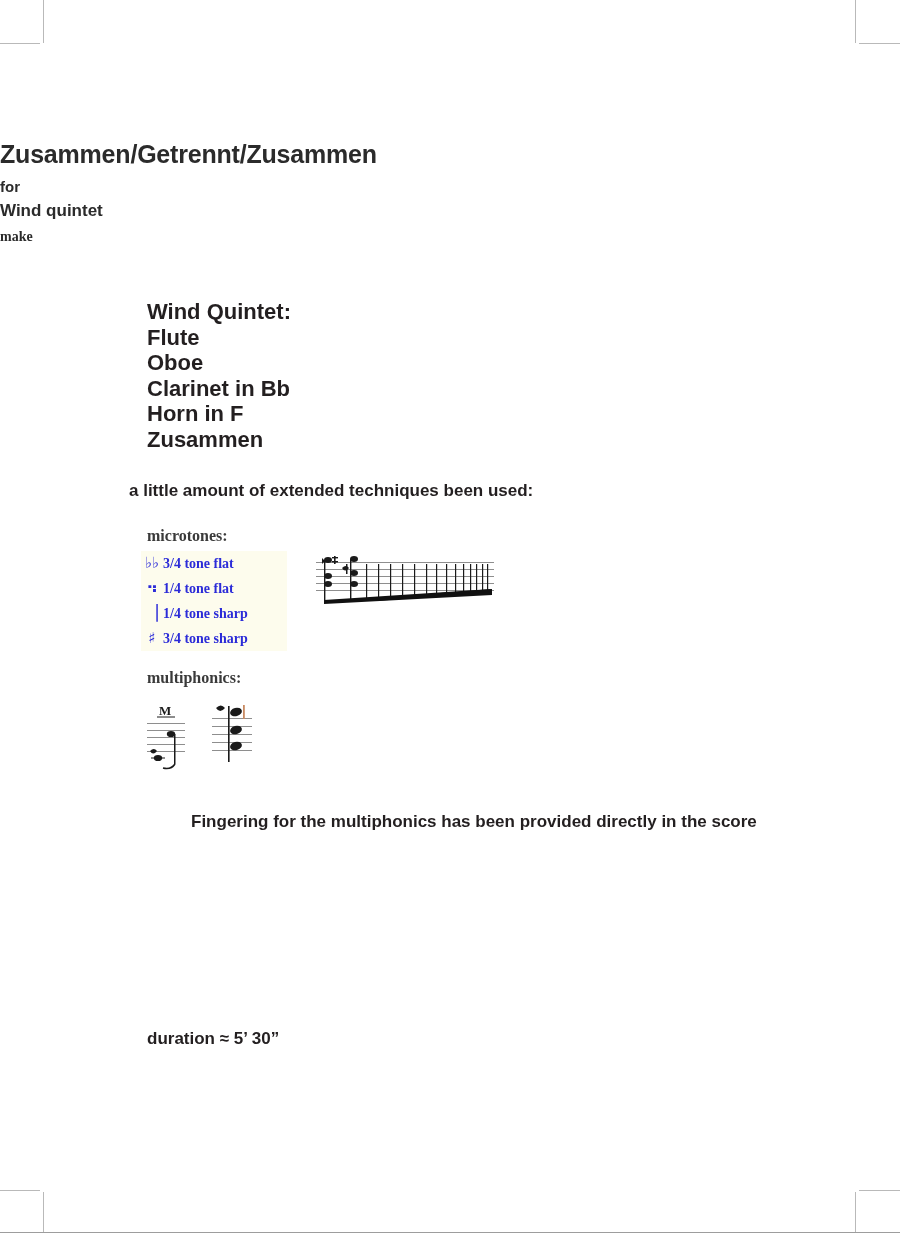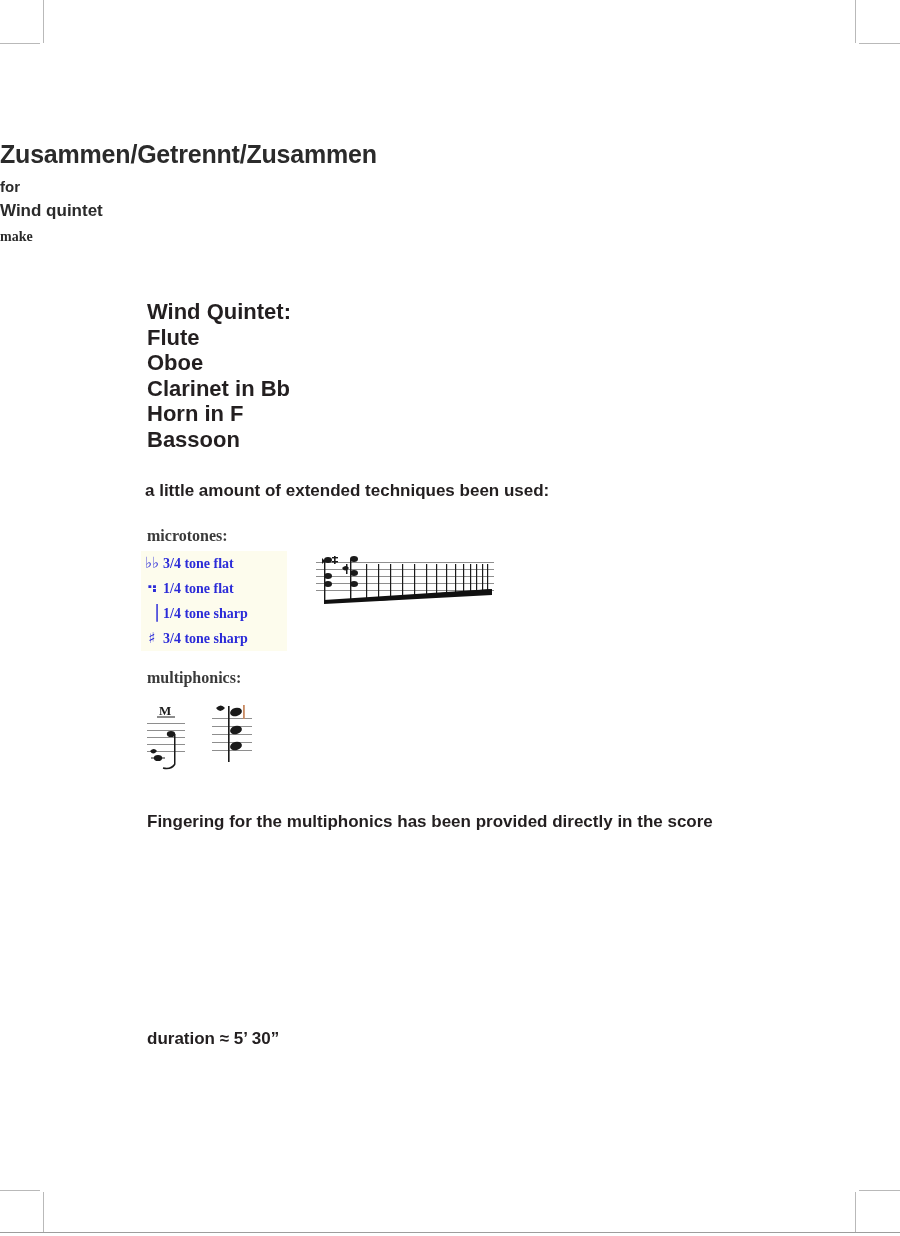--- a/index.html
+++ b/index.html
@@ -88,21 +88,21 @@
     color: #231f20;
   }
   .instrument-list .inst-line {
     line-height: 25.6px;
     white-space: nowrap;
   }
 
   
   .techniques-intro {
     position: absolute;
-    left: 145px;
+    left: 129px;
     top: 481px;
     font-size: 17px;
     font-weight: bold;
     color: #231f20;
     white-space: nowrap;
   }
 
   
   .serif-heading {
     position: absolute;
@@ -162,21 +162,21 @@
   
   .closing-note {
     position: absolute;
     left: 147px;
     top: 810px;
     font-size: 17px;
     font-weight: bold;
     color: #231f20;
     line-height: 23px;
   }
-  .closing-note .note-line { white-space: nowrap; }
+  .closing-note .note-line { white-space: nowrap; margin-left: 44px; }
 
   
   .duration {
     position: absolute;
     left: 147px;
     top: 1029px;
     font-size: 17px;
     font-weight: bold;
     color: #231f20;
     white-space: nowrap;
@@ -203,21 +203,21 @@
     <div class="title-ensemble">Wind quintet</div>
     <div class="title-score">make</div>
   </div>
 
   <div class="instrument-list">
     <div class="inst-line">Wind Quintet:</div>
     <div class="inst-line">Flute</div>
     <div class="inst-line">Oboe</div>
     <div class="inst-line">Clarinet in Bb</div>
     <div class="inst-line">Horn in F</div>
-    <div class="inst-line">Bassoon</div>
+    <div class="inst-line">Zusammen</div>
   </div>
 
   <div class="techniques-intro">a little amount of extended techniques been used:</div>
 
   <div class="serif-heading heading-microtones">microtones:</div>
   <div class="serif-heading heading-multiphonics">multiphonics:</div>
 
   <div class="microtone-legend">
     <div class="micro-row">
       <span class="micro-glyph">♭♭</span>

